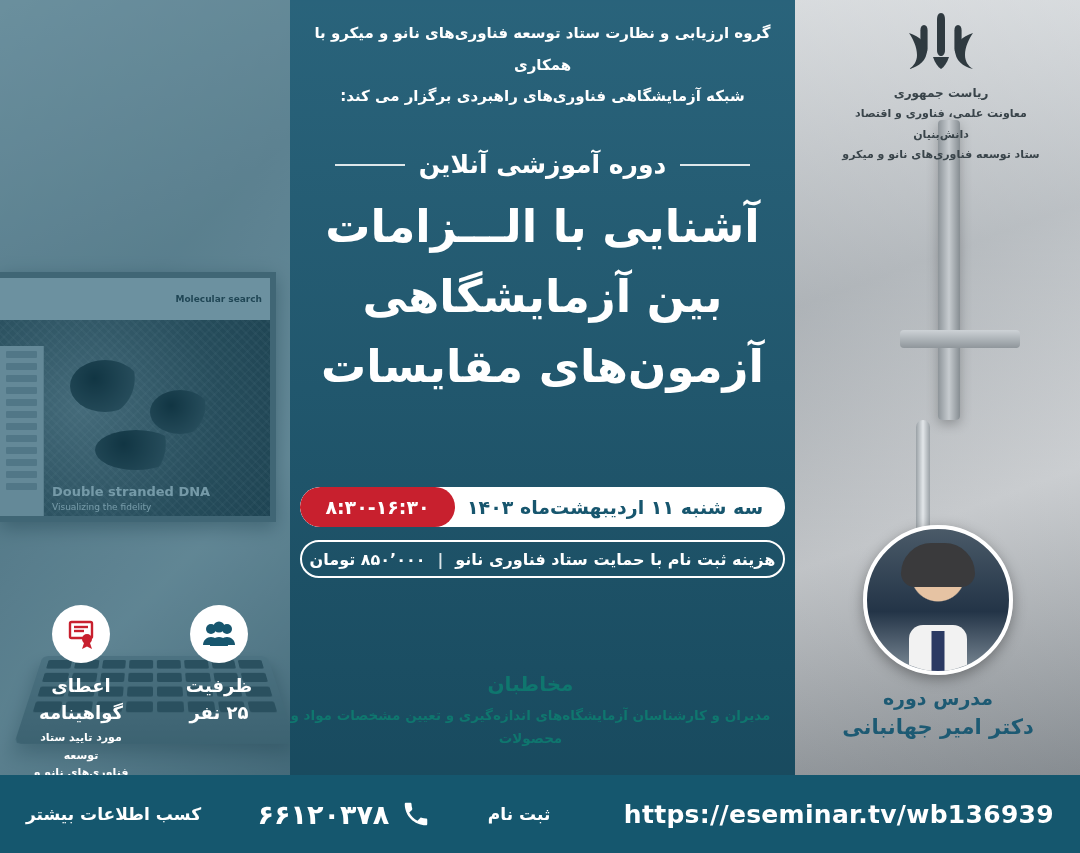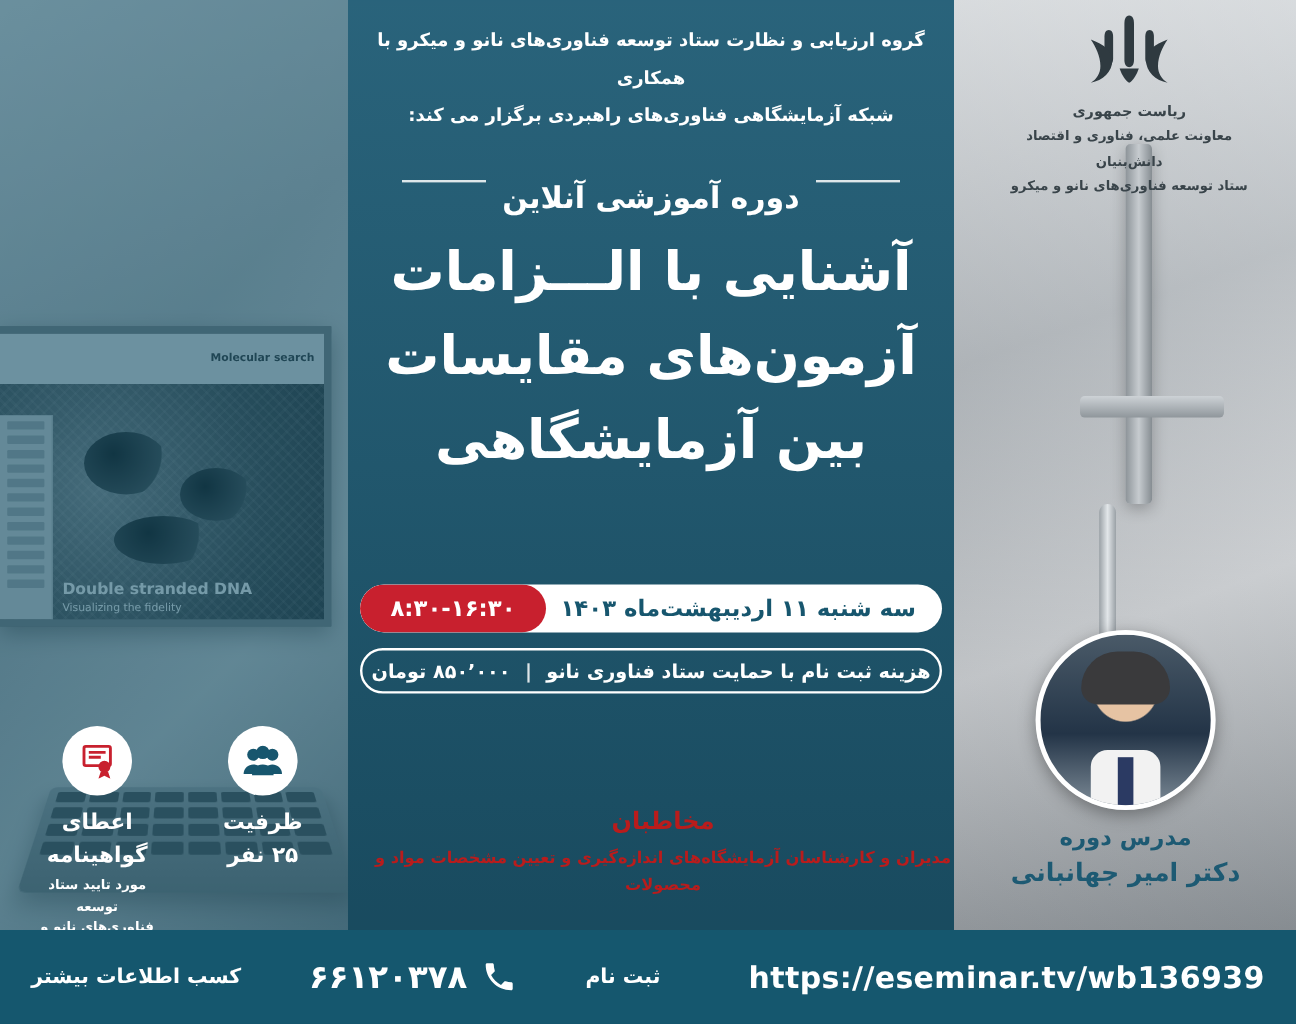--- a/index.html
+++ b/index.html
@@ -145,21 +145,21 @@
   
   .header-text {
     position: absolute; left: 300px; top: 18px; width: 485px;
     color: #ffffff; text-align: center; line-height: 2.1;
     font-size: 15px; font-weight: bold;
   }
 
   
   .kicker-row {
     position: absolute; left: 300px; top: 150px; width: 485px;
-    display: flex; align-items: flex-start; justify-content: center; gap: 14px;
+    display: flex; align-items: center; justify-content: center; gap: 14px;
   }
   .kicker-row .rule { height: 2px; width: 70px; background: #ffffff; opacity: .85; }
   .kicker {
     color: #ffffff; font-size: 25px; font-weight: bold; white-space: nowrap;
   }
   .title {
     position: absolute; left: 300px; top: 192px; width: 485px;
     color: #ffffff; text-align: center;
     font-size: 45px; font-weight: bold; line-height: 1.55;
     letter-spacing: -.5px;
@@ -188,22 +188,22 @@
   .fee-row {
     position: absolute; left: 300px; top: 540px; width: 485px; height: 38px;
     border: 2px solid #ffffff; border-radius: 19px;
     display: flex; align-items: center; justify-content: center;
     color: #ffffff; font-size: 16px; font-weight: bold; gap: 12px;
   }
   .fee-sep { opacity: .85; }
 
   
   .audience {
-    position: absolute; left: 310px; top: 672px; width: 485px;
-    text-align: center; color: #b91c1c;
+    position: absolute; left: 288px; top: 672px; width: 485px;
+    text-align: center; color: #0f766e;
   }
   .audience .a-title { font-size: 20px; font-weight: bold; margin-bottom: 8px; }
   .audience .a-desc { font-size: 13.5px; font-weight: bold; line-height: 1.7; }
 
   
   .features {
     position: absolute; left: 20px; top: 605px; width: 260px;
     display: flex; justify-content: center; gap: 26px; color: #ffffff; text-align: center;
   }
   .feature { width: 112px; }
@@ -377,22 +377,22 @@
   </div>
 
   <div class="kicker-row">
     <span class="rule"></span>
     <span class="kicker">دوره آموزشی آنلاین</span>
     <span class="rule"></span>
   </div>
 
   <div class="title">
     <div>آشنایی با الـــزامات</div>
+    <div>بین آزمایشگاهی</div>
     <div>آزمون‌های مقایسات</div>
-    <div>بین آزمایشگاهی</div>
   </div>
 
   <div class="date-row">
     <span class="date-text">سه شنبه ۱۱ اردیبهشت‌ماه ۱۴۰۳</span>
     <span class="time-badge">۸:۳۰-۱۶:۳۰</span>
   </div>
 
   <div class="fee-row">
     <span>هزینه ثبت نام با حمایت ستاد فناوری نانو</span>
     <span class="fee-sep">|</span>

